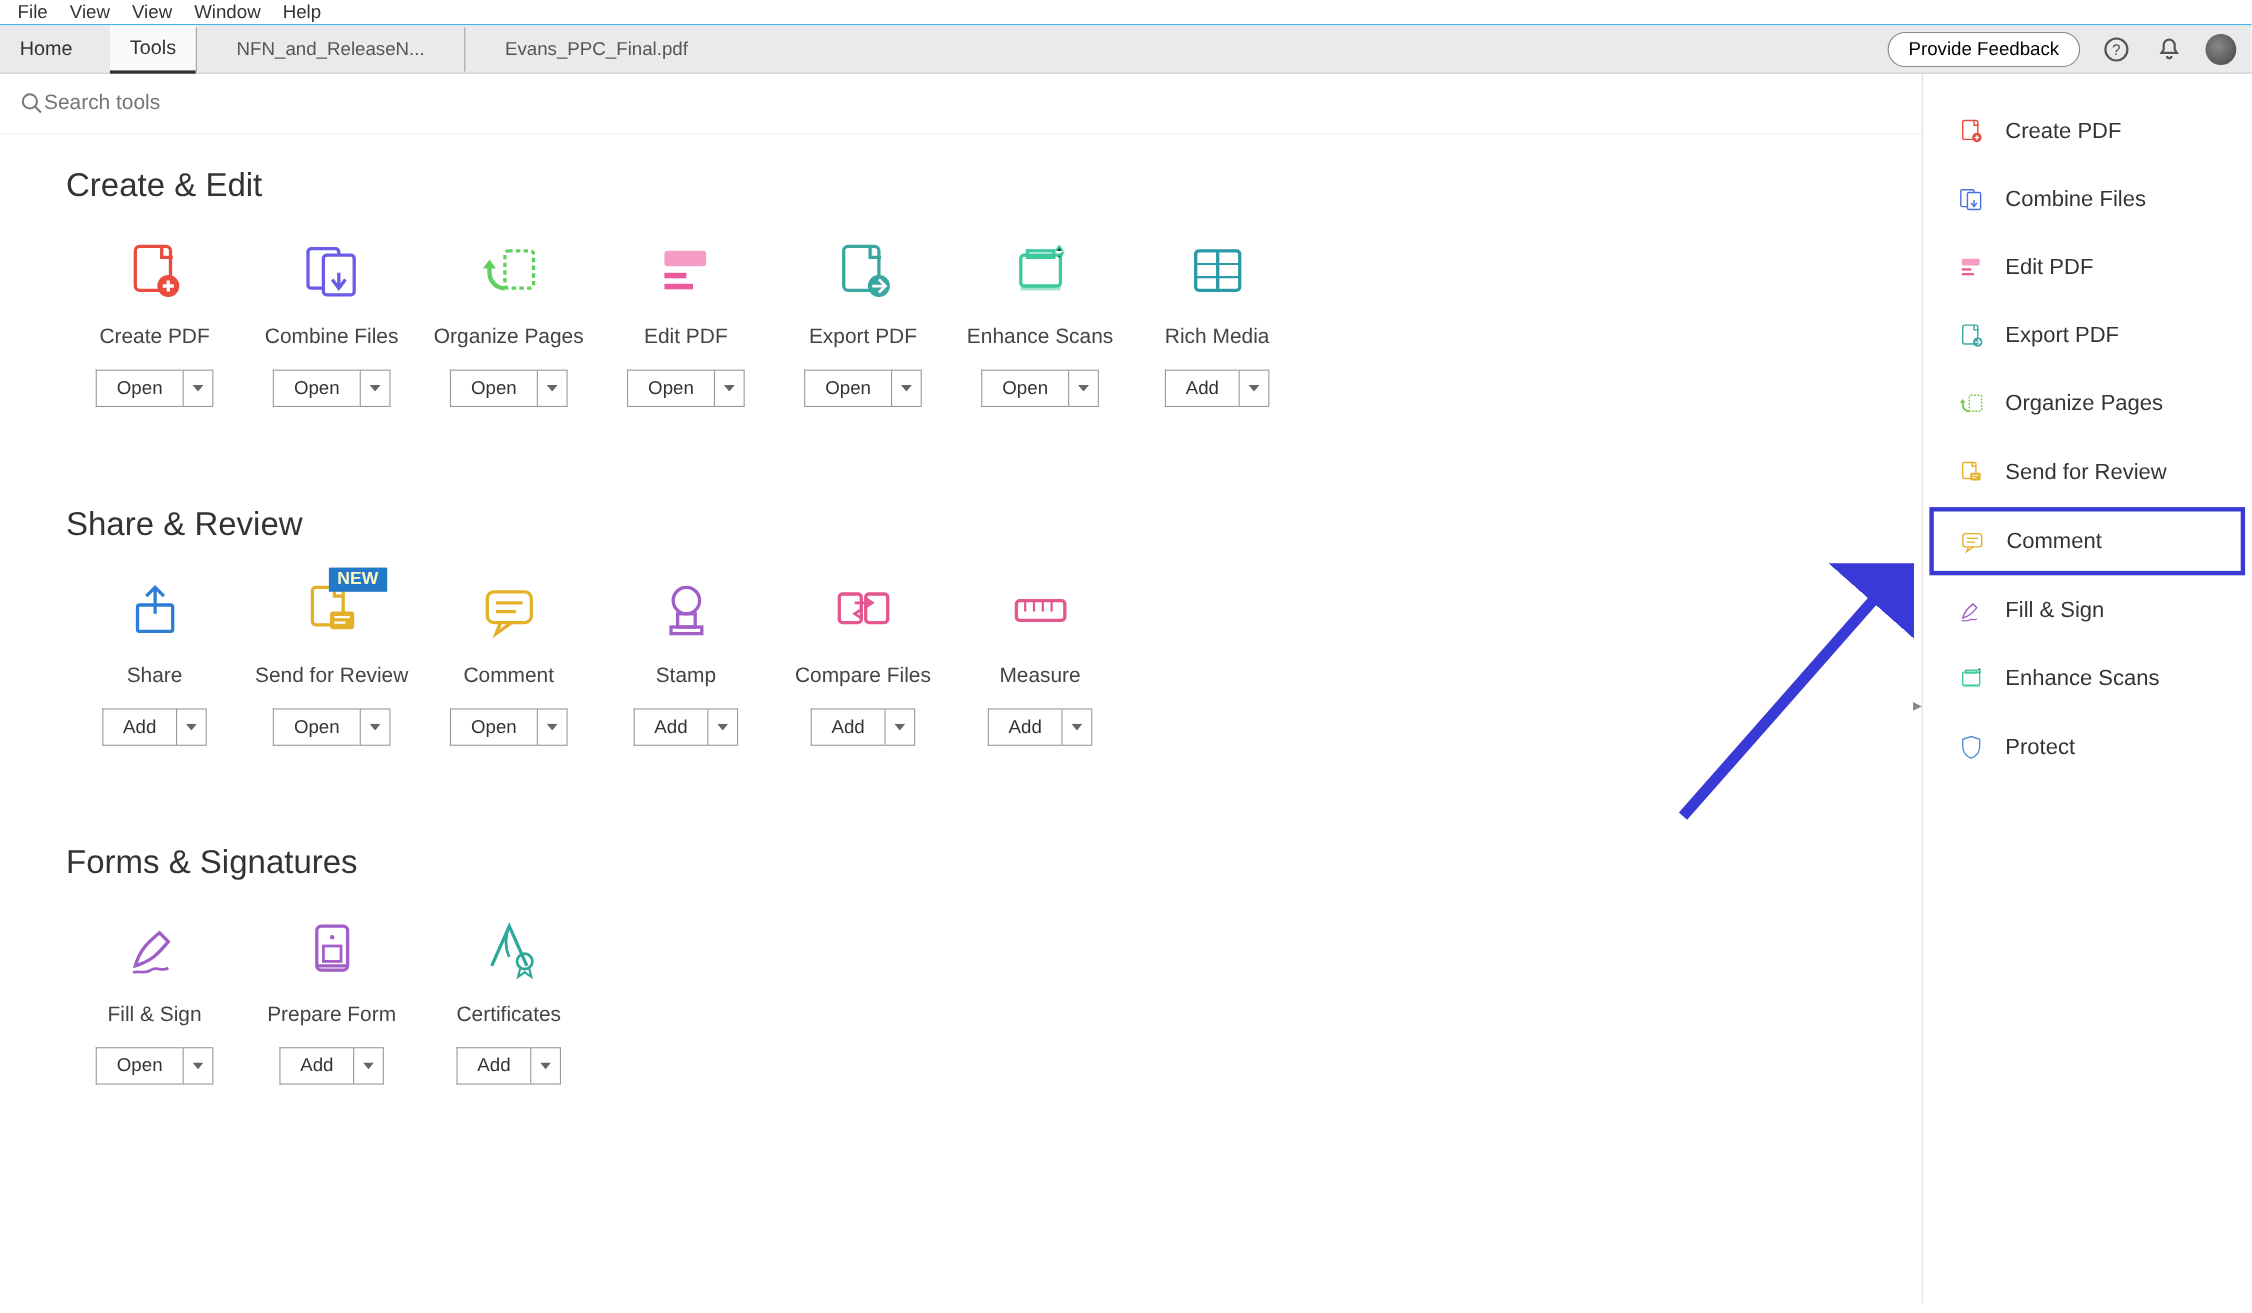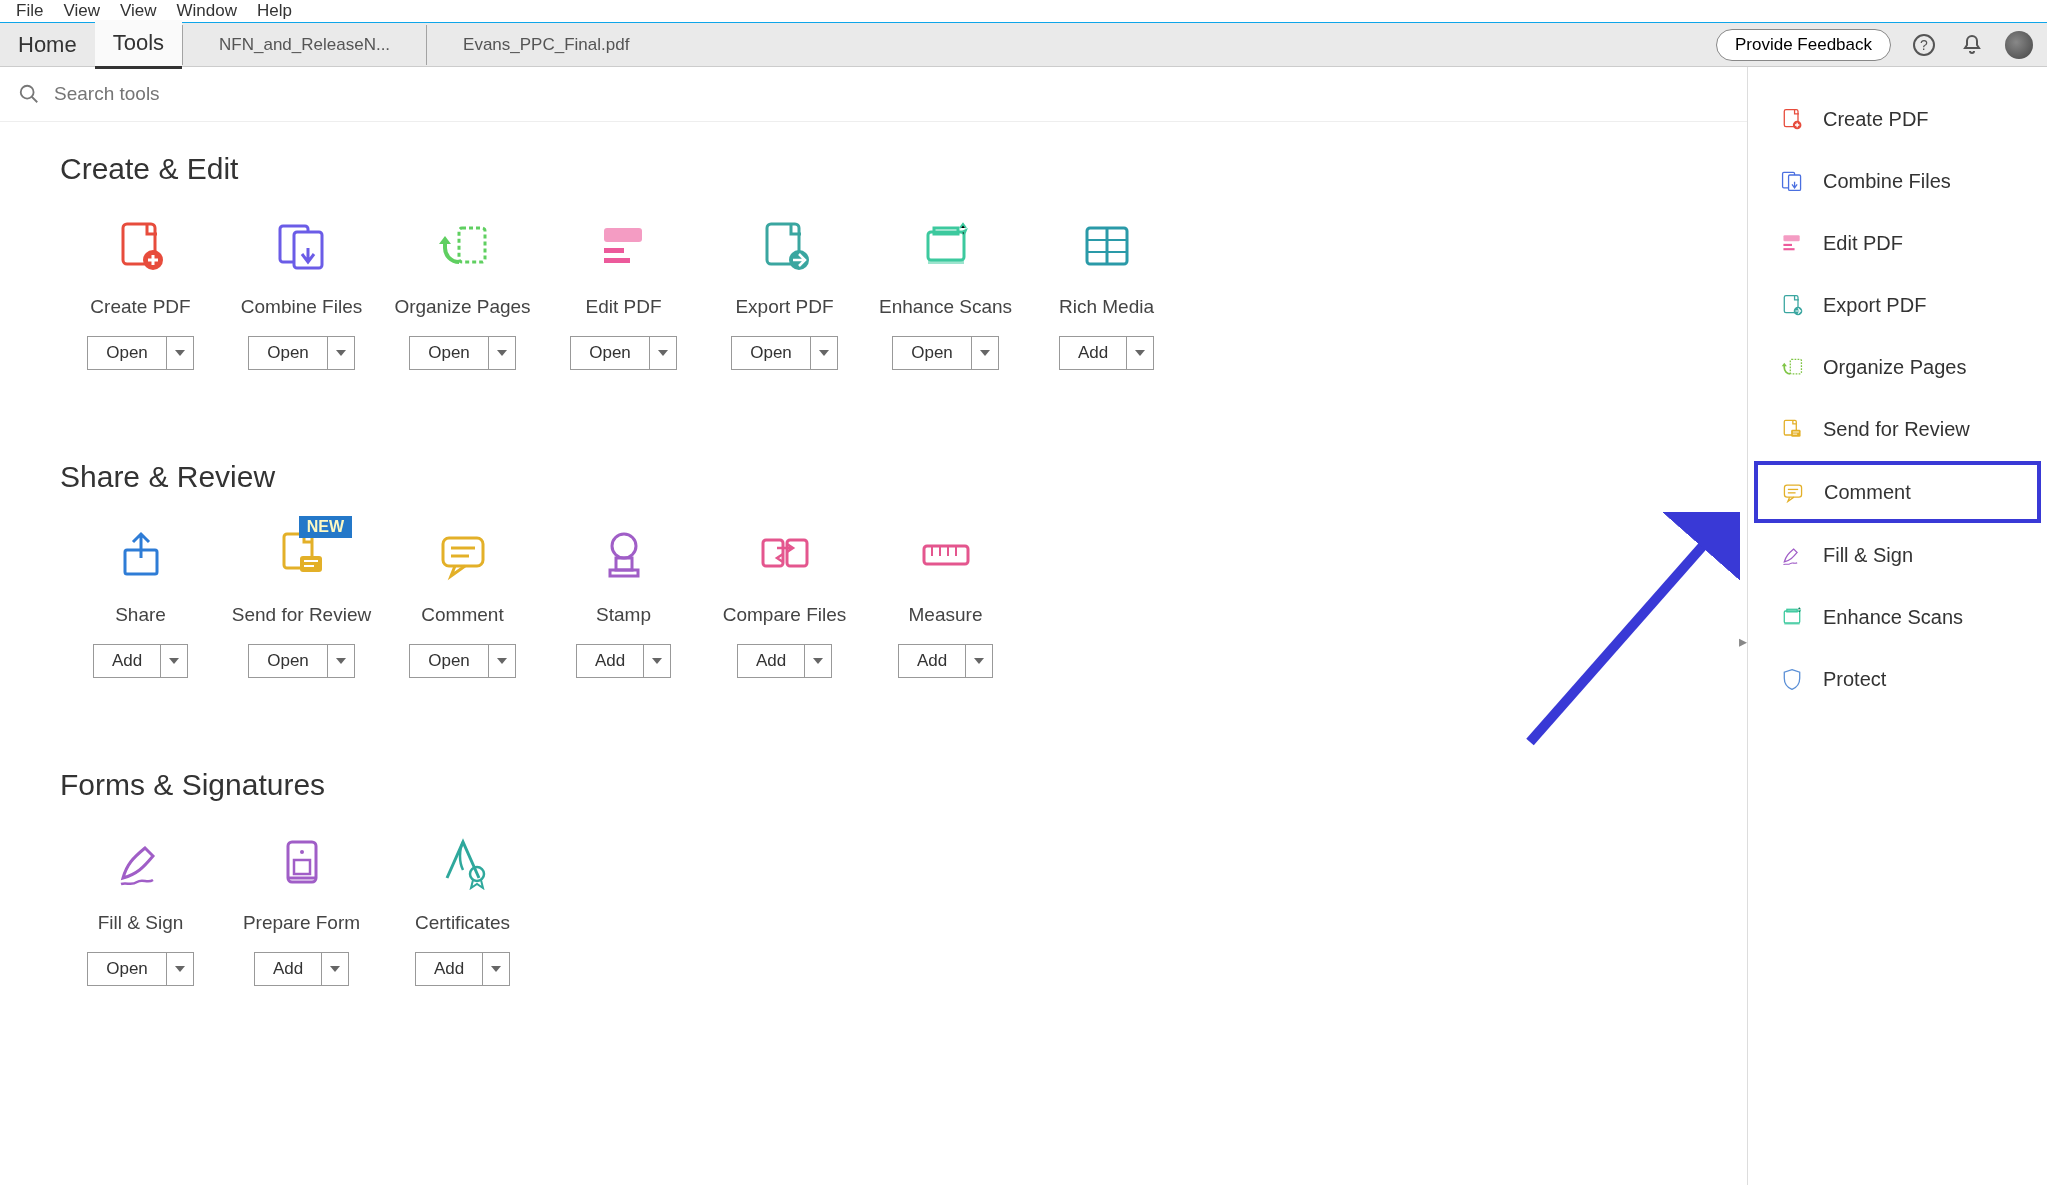--- a/index.html
+++ b/index.html
@@ -4,33 +4,33 @@
 <style>
 * { margin: 0; padding: 0; box-sizing: border-box; font-family: -apple-system, BlinkMacSystemFont, "Segoe UI", Arial, sans-serif; }
 body { width: 2047px; height: 1194px; overflow: hidden; background: #fff; color: #333; }
 
 
 .menubar { display: flex; align-items: center; height: 23px; border-bottom: 1px solid #0ea5e9; padding: 0 6px; font-size: 17px; }
 .menubar-item { padding: 4px 10px; cursor: pointer; }
 
 
 .tabbar { display: flex; align-items: center; height: 44px; background: #eaeaea; border-bottom: 1px solid #ccc; }
-.maintab { padding: 10px 18px; font-size: 22px; color: #333; cursor: pointer; }
-.maintab.active { border-bottom: 3px solid #333; background: #fafafa; }
+.maintab { padding: 10px 18px; font-size: 18px; color: #333; cursor: pointer; }
+.maintab.active { border-bottom: 3px solid #333; background: #fafafa; margin-left: 16px; }
 .doc-tab { display:flex; align-items:center; gap:8px; padding: 10px 36px; font-size: 17px; color: #555; border-left: 1px solid #a3a3a3; cursor: pointer; }
 .doc-tab-icon { width:16px; height:16px; display:flex; align-items:center; justify-content:center; }
 .tabbar-right { margin-left: auto; display: flex; align-items: center; gap: 18px; padding-right: 14px; }
 .feedback-btn { border: 1px solid #888; border-radius: 16px; padding: 5px 18px; background: #fff; font-size: 17px; cursor: pointer; }
 .icon-btn { width: 30px; height: 30px; display:flex; align-items:center; justify-content:center; cursor: pointer; color:#555; }
 .avatar { width: 28px; height: 28px; border-radius: 50%; background: radial-gradient(circle at 40% 40%, #888, #444); }
 
 
 .content { display: flex; height: calc(1194px - 32px - 44px); }
 .main-pane { flex: 1; display:flex; flex-direction:column; }
-.searchbar { display:flex; align-items:flex-end; gap:14px; padding: 16px 18px; border-bottom: 1px solid #eee; }
+.searchbar { display:flex; align-items:flex-end; padding: 16px 18px; border-bottom: 1px solid #eee; }
 .search-icon { color:#777; }
 .search-input { border: none; outline: none; font-size: 19px; color:#666; flex:1; }
 
 .scroller { flex:1; overflow-y: auto; position:relative; }
 .scroller::-webkit-scrollbar { width: 18px; }
 .scroller::-webkit-scrollbar-track { background: #f1f1f1; }
 .scroller::-webkit-scrollbar-thumb { background: #c0c0c0; }
 .section { padding: 30px 60px 20px 60px; }
 .section-title { font-size: 30px; font-weight: 400; color: #333; margin-bottom: 28px; }
 

